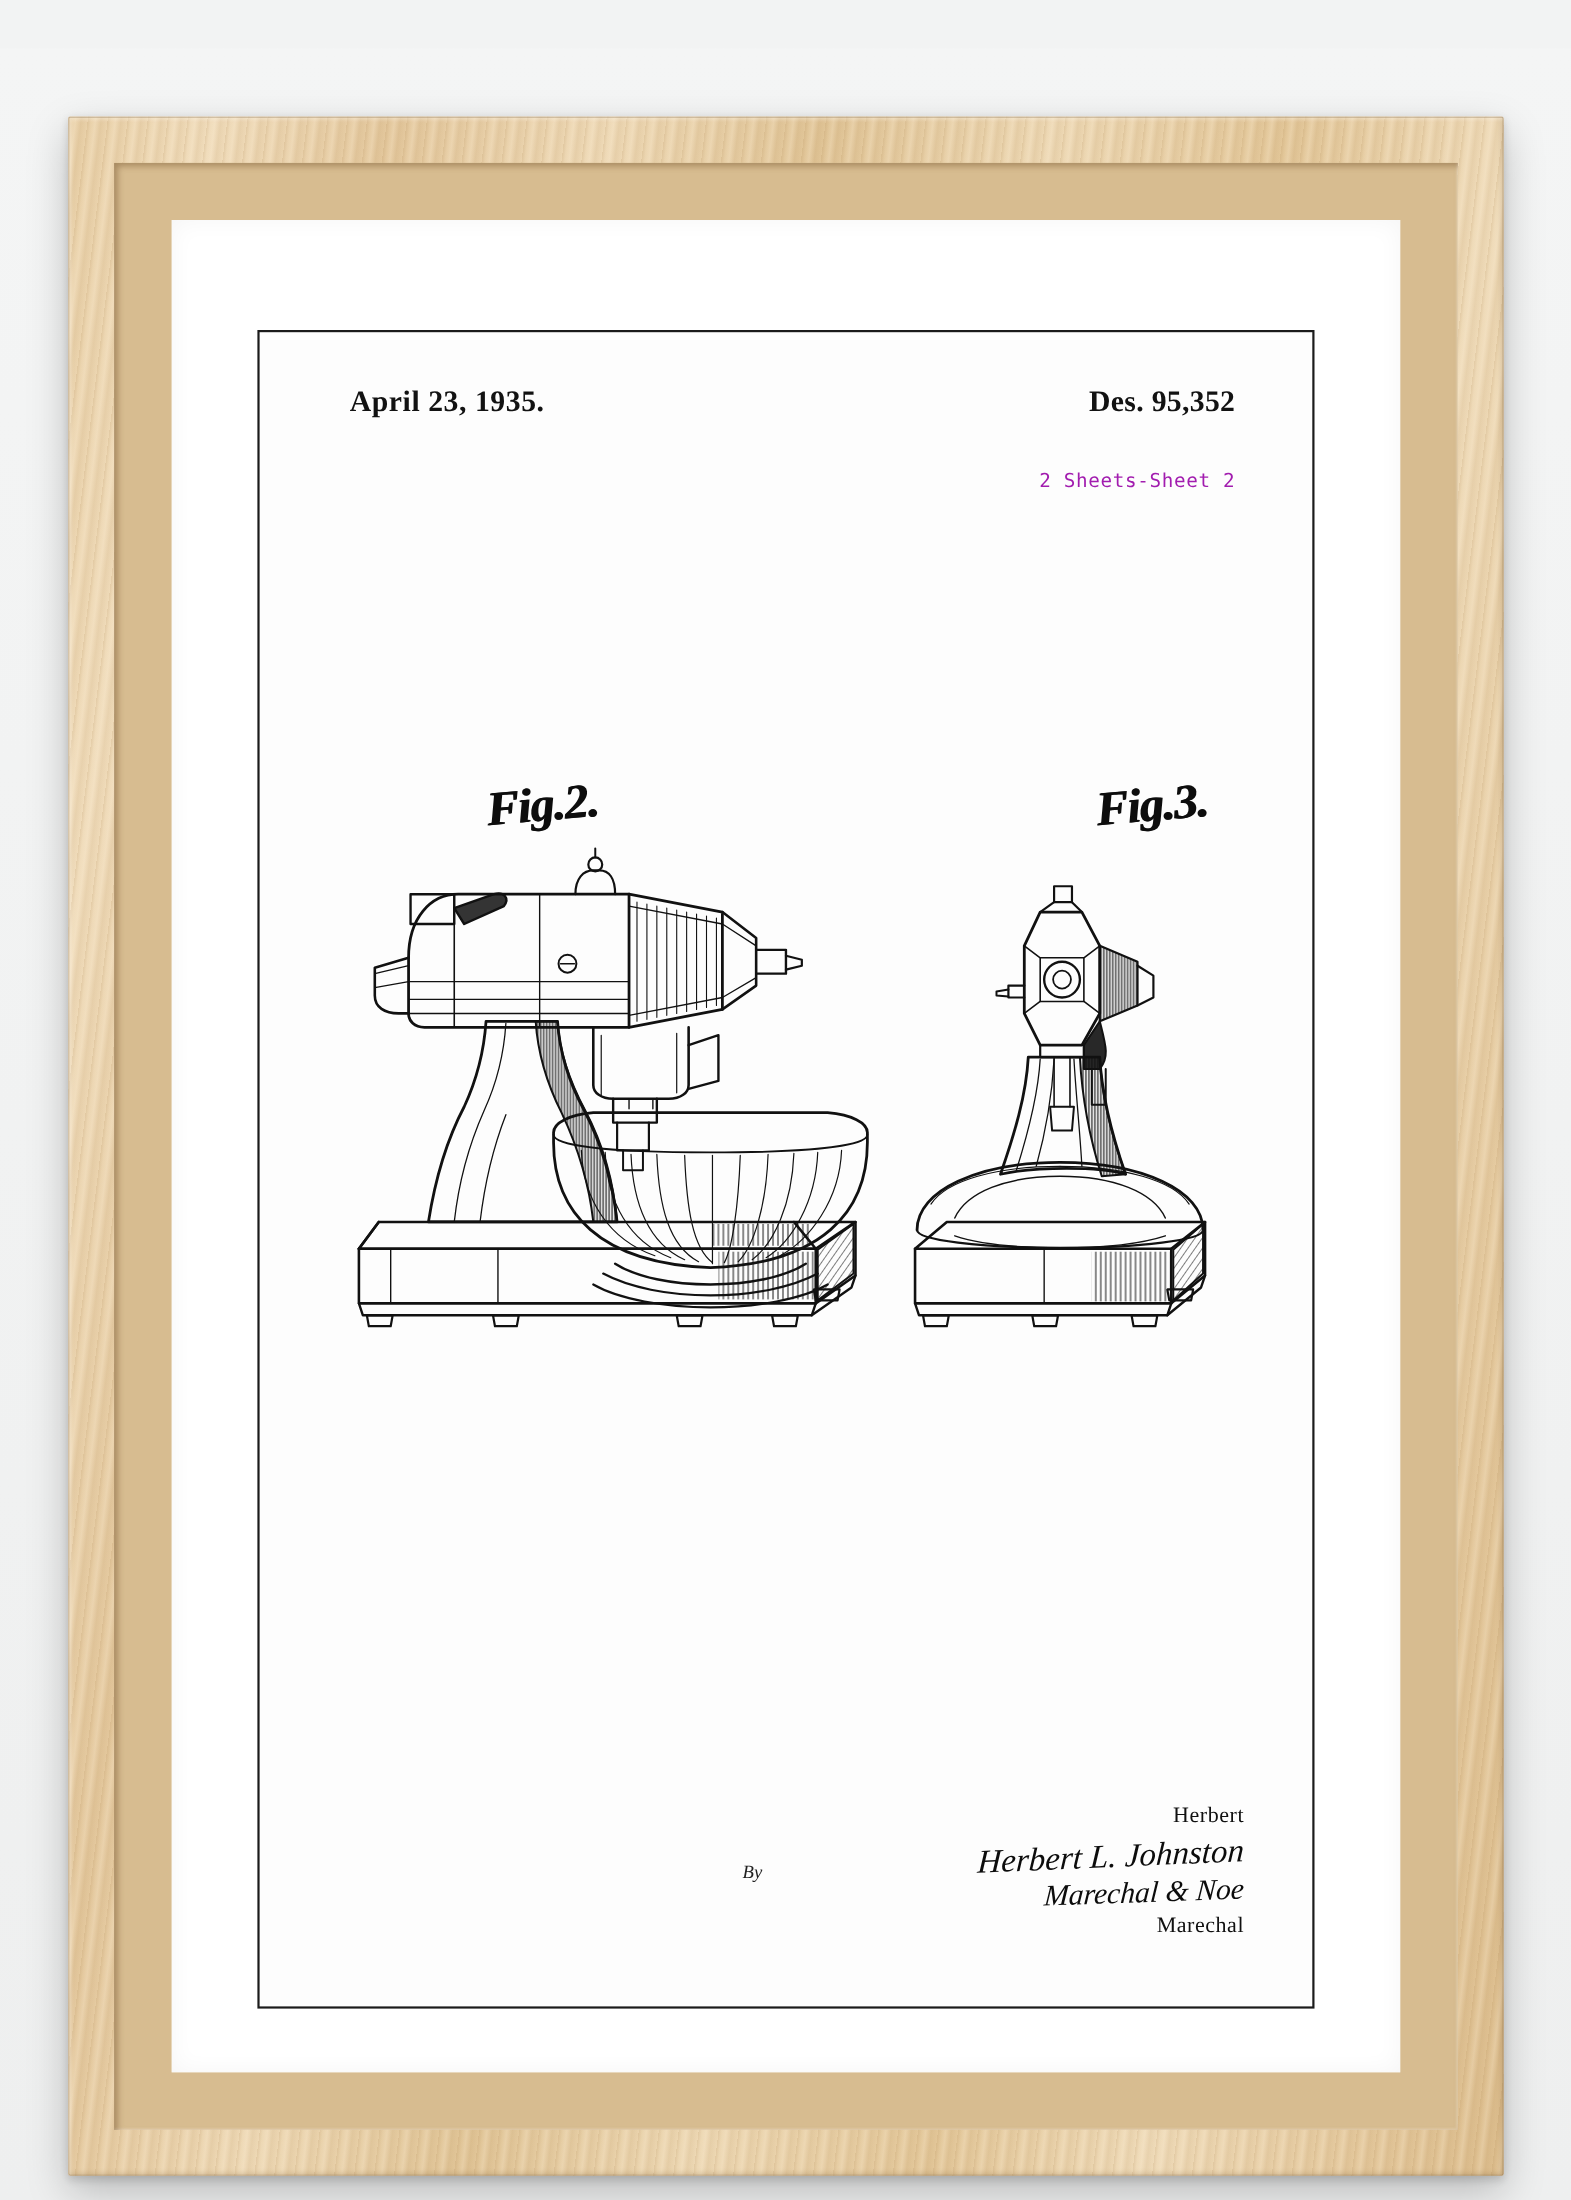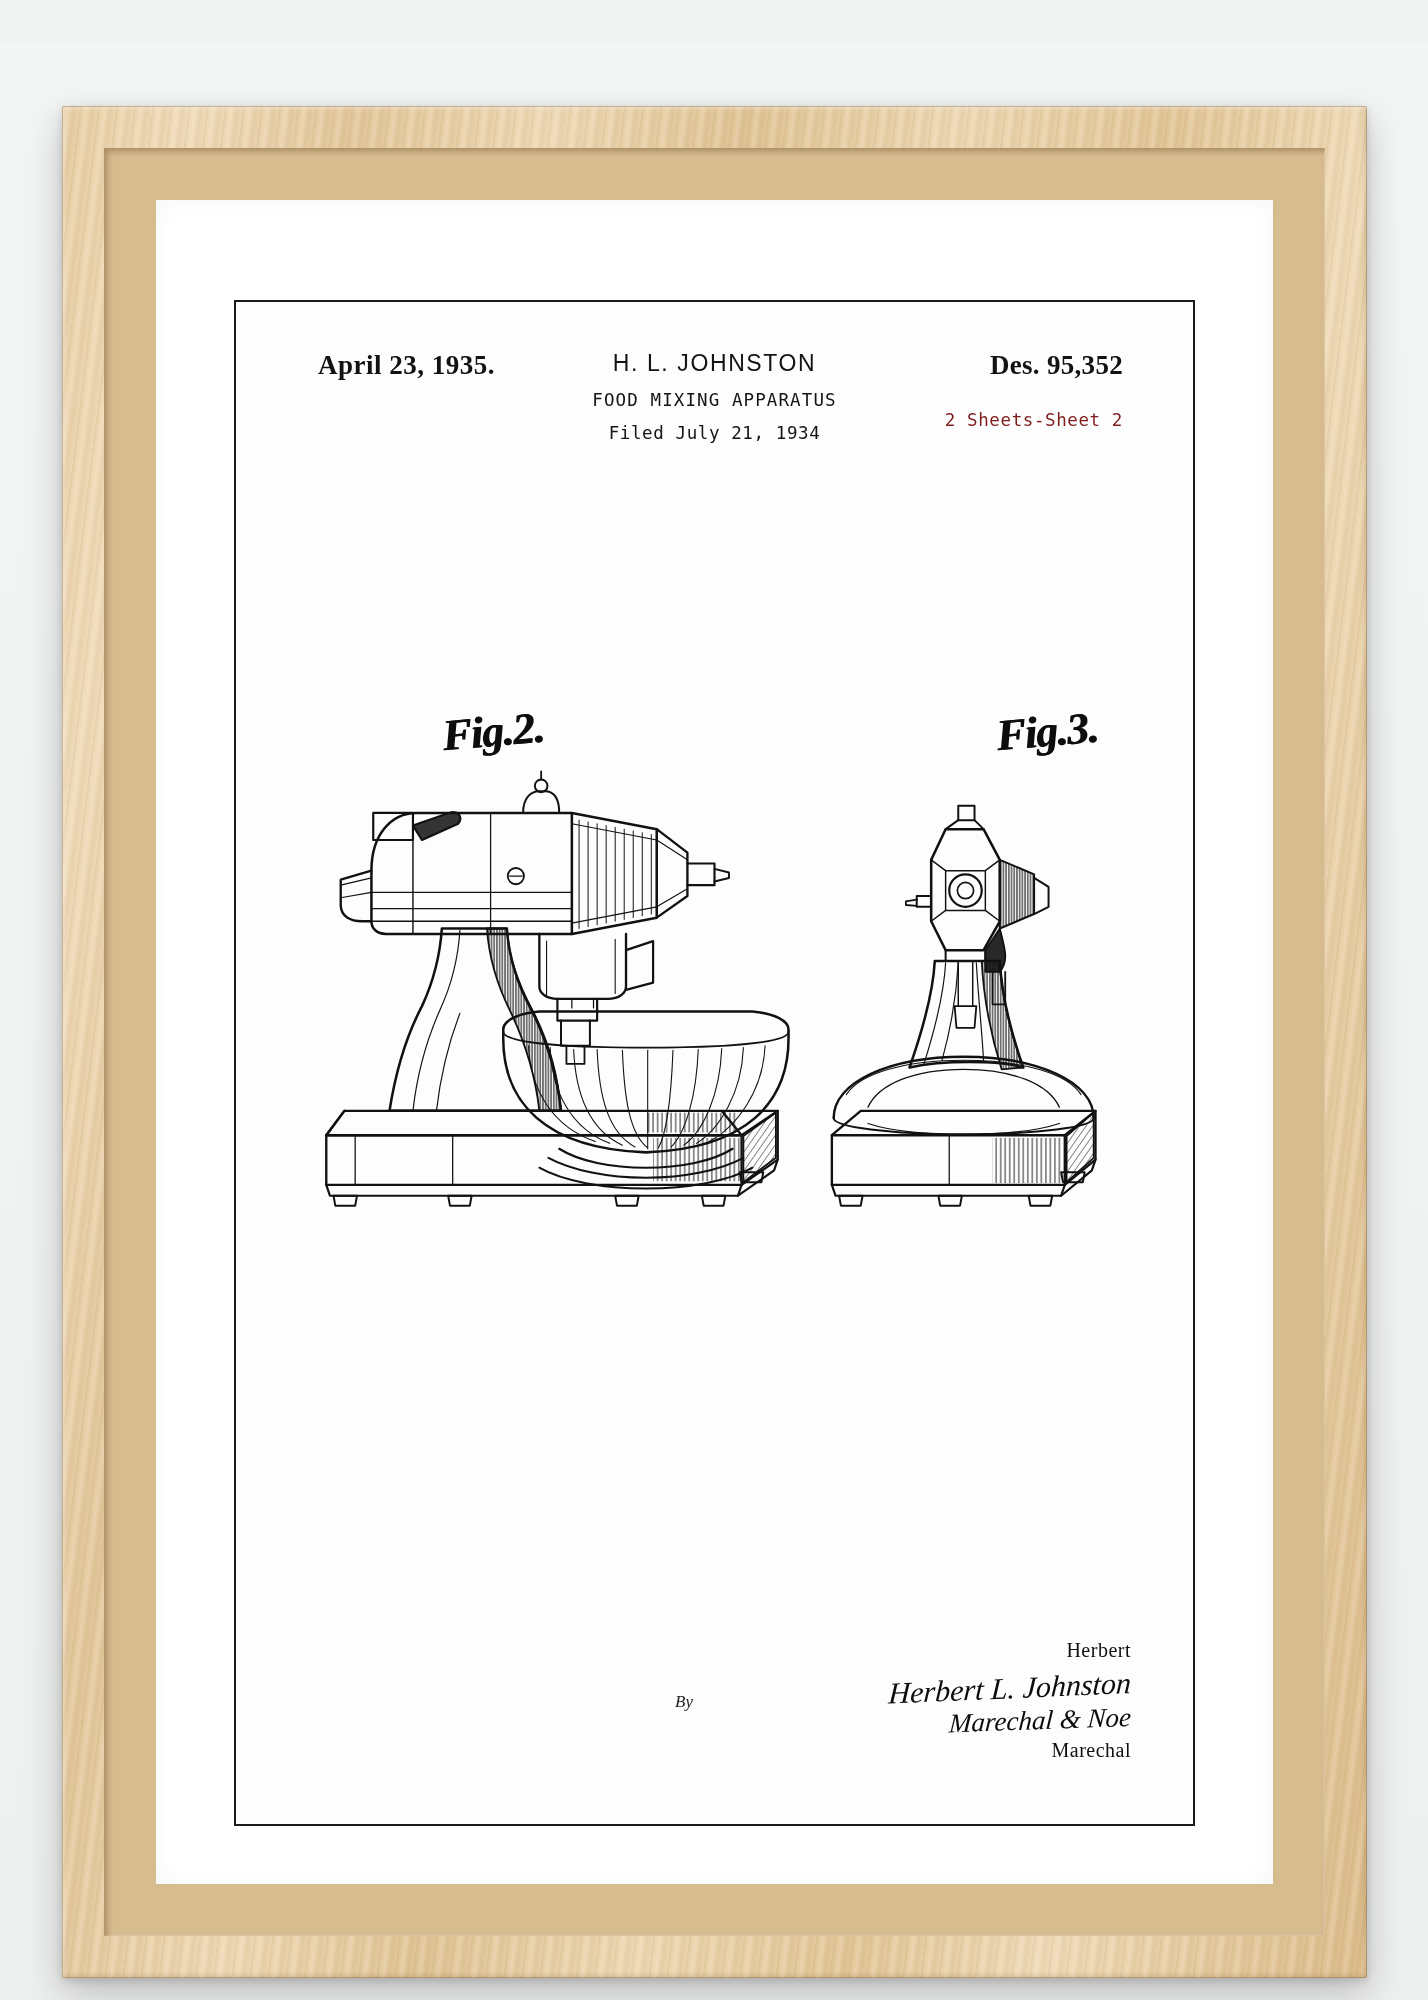--- a/index.html
+++ b/index.html
@@ -159,25 +159,25 @@
   .hdr-filed {
     margin-top: 13px;
     font-family: "DejaVu Sans Mono", monospace;
     font-size: 17.5px;
     letter-spacing: 0.6px;
     color: #141414;
   }
   .hdr-sheets {
     position: absolute;
     right: 70px;
-    top: 78px;
+    top: 96px;
     font-family: "DejaVu Sans Mono", monospace;
     font-size: 17.5px;
     letter-spacing: 0.6px;
-    color: #7f1d1d;
+    color: #a21caf;
     white-space: nowrap;
   }
 
   
   .fig-label {
     position: absolute;
     font-family: "Liberation Serif", serif;
     font-style: italic;
     font-weight: bold;
     font-size: 44px;
@@ -257,25 +257,20 @@
     <div class="bevel-out"></div>
 
     <div class="frame-inner-lip">
       <div class="mat">
 
         <div class="sheet">
 
           <div class="hdr">
             <div class="hdr-date">April  23, 1935.</div>
             <div class="hdr-num">Des. 95,352</div>
-            <div class="hdr-center">
-              <div class="hdr-inventor">H. L. JOHNSTON</div>
-              <div class="hdr-title">FOOD MIXING APPARATUS</div>
-              <div class="hdr-filed">Filed July 21, 1934</div>
-            </div>
             <div class="hdr-sheets">2 Sheets-Sheet 2</div>
           </div>
 
           <div class="fig-label" id="fig2-label">Fig.2.</div>
           <div class="fig-label" id="fig3-label">Fig.3.</div>
 
           <div class="draw">
             <svg width="100%" height="100%" viewBox="0 0 1060 1650" preserveAspectRatio="xMidYMid meet">
               <defs>
                 <pattern id="hatchV" width="5" height="5" patternUnits="userSpaceOnUse">

